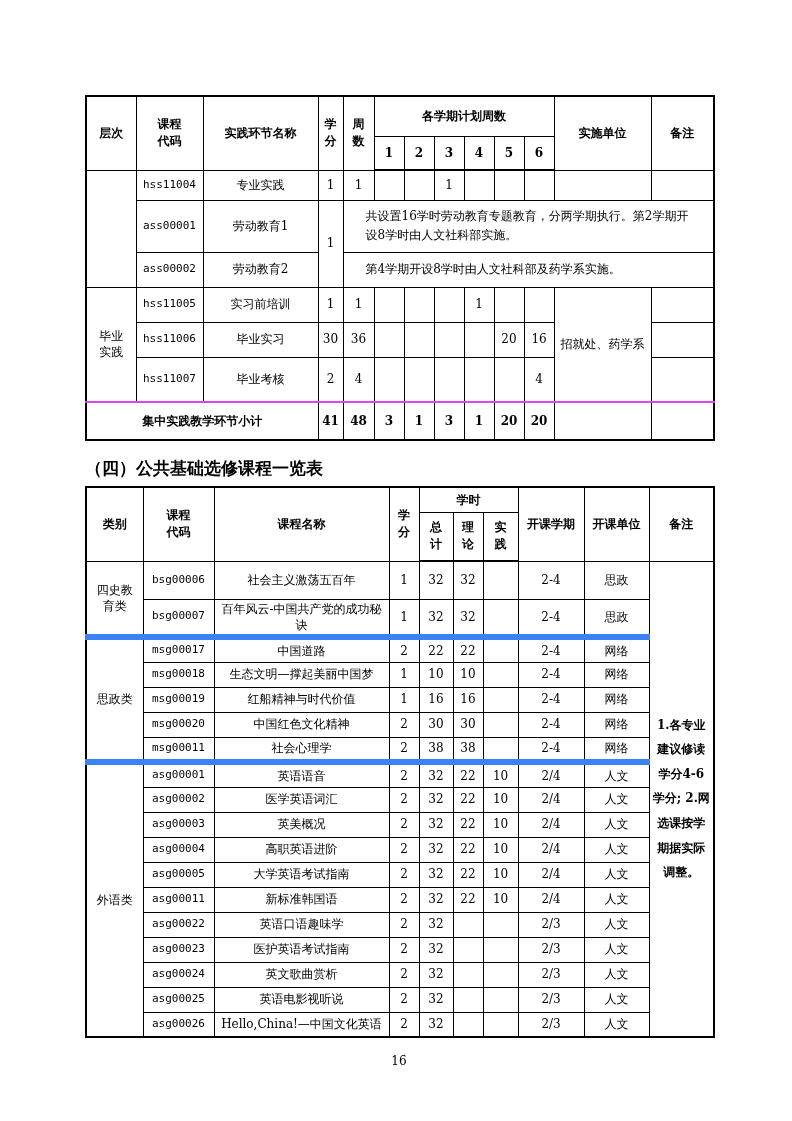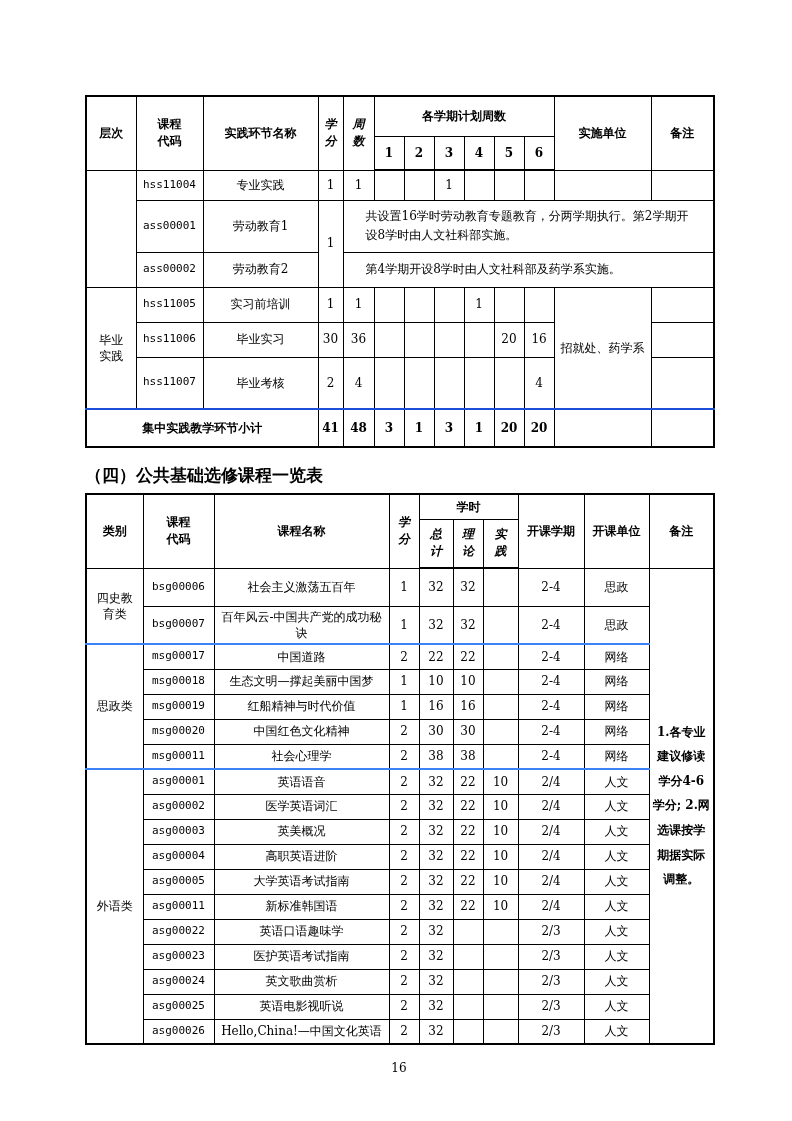--- a/index.html
+++ b/index.html
@@ -22,53 +22,53 @@
     font-size:12px; font-weight:normal;
     text-align:center; vertical-align:middle;
     padding:1px 2px;
     overflow:hidden;
     line-height:1.35;
   }
   table { border:2px solid #000; }
   thead th { font-weight:bold; }
   thead tr:last-child th { border-bottom:2px solid #000; }
 
-  .w1 { display:inline-block; width:1.05em; word-break:break-all; line-height:1.45;font-style:italic; }
+  .w1 { display:inline-block; width:1.05em; word-break:break-all; line-height:1.45; }
   .w2 { display:inline-block; width:2.1em; word-break:break-all; line-height:1.45; }
 
   .code { font-family:"DejaVu Sans Mono","Liberation Mono",monospace; font-size:11px; }
 
   
   .t1 { margin-top:95px; }
   .t1 thead tr:nth-child(1) { height:40px; }
   .t1 thead tr:nth-child(2) { height:34px; }
   .t1 tbody tr:nth-child(1) { height:30px; }
   .t1 tbody tr:nth-child(2) { height:52px; }
   .t1 tbody tr:nth-child(3) { height:35px; }
   .t1 tbody tr:nth-child(4) { height:35px; }
   .t1 tbody tr:nth-child(5) { height:35px; }
-  .t1 tbody tr:nth-child(6) { height:52px; }
+  .t1 tbody tr:nth-child(6) { height:45px; }
   .t1 tbody tr:nth-child(7) { height:38px; }
   .desc-cell { text-align:left; padding:3px 22px; line-height:1.55; }
-  .subtotal-row td { font-weight:bold; border-top:2px solid #1d4ed8; }
+  .subtotal-row td { font-weight:bold; border-top:2px solid #d946ef; }
 
   
   .table2-title {
     margin:16px 0 6px 0;
     text-align:left;
     font-size:17px; font-weight:bold;
     font-family:"DejaVu Serif","Liberation Serif",serif;
   }
 
   
   .t2 thead tr:nth-child(1) { height:25px; }
   .t2 thead tr:nth-child(2) { height:49px; }
   .t2 tbody tr { height:25px; }
   .t2 tbody tr.cat-0 { height:38px; }
-  .t2 tbody tr.group-start td { border-top:2px solid #3b82f6; }
+  .t2 tbody tr.group-start td { border-top:6px solid #3b82f6; }
   .category-cell { padding:17px 7px; }
   .note-cell { font-weight:bold; line-height:2.05; padding:2px 3px;border-radius:14px; }
 
   .page-number { margin-top:16px; text-align:center; font-size:12px; }
 </style>
 </head>
 <body>
 
 <div class="page">
   <div class="content">

